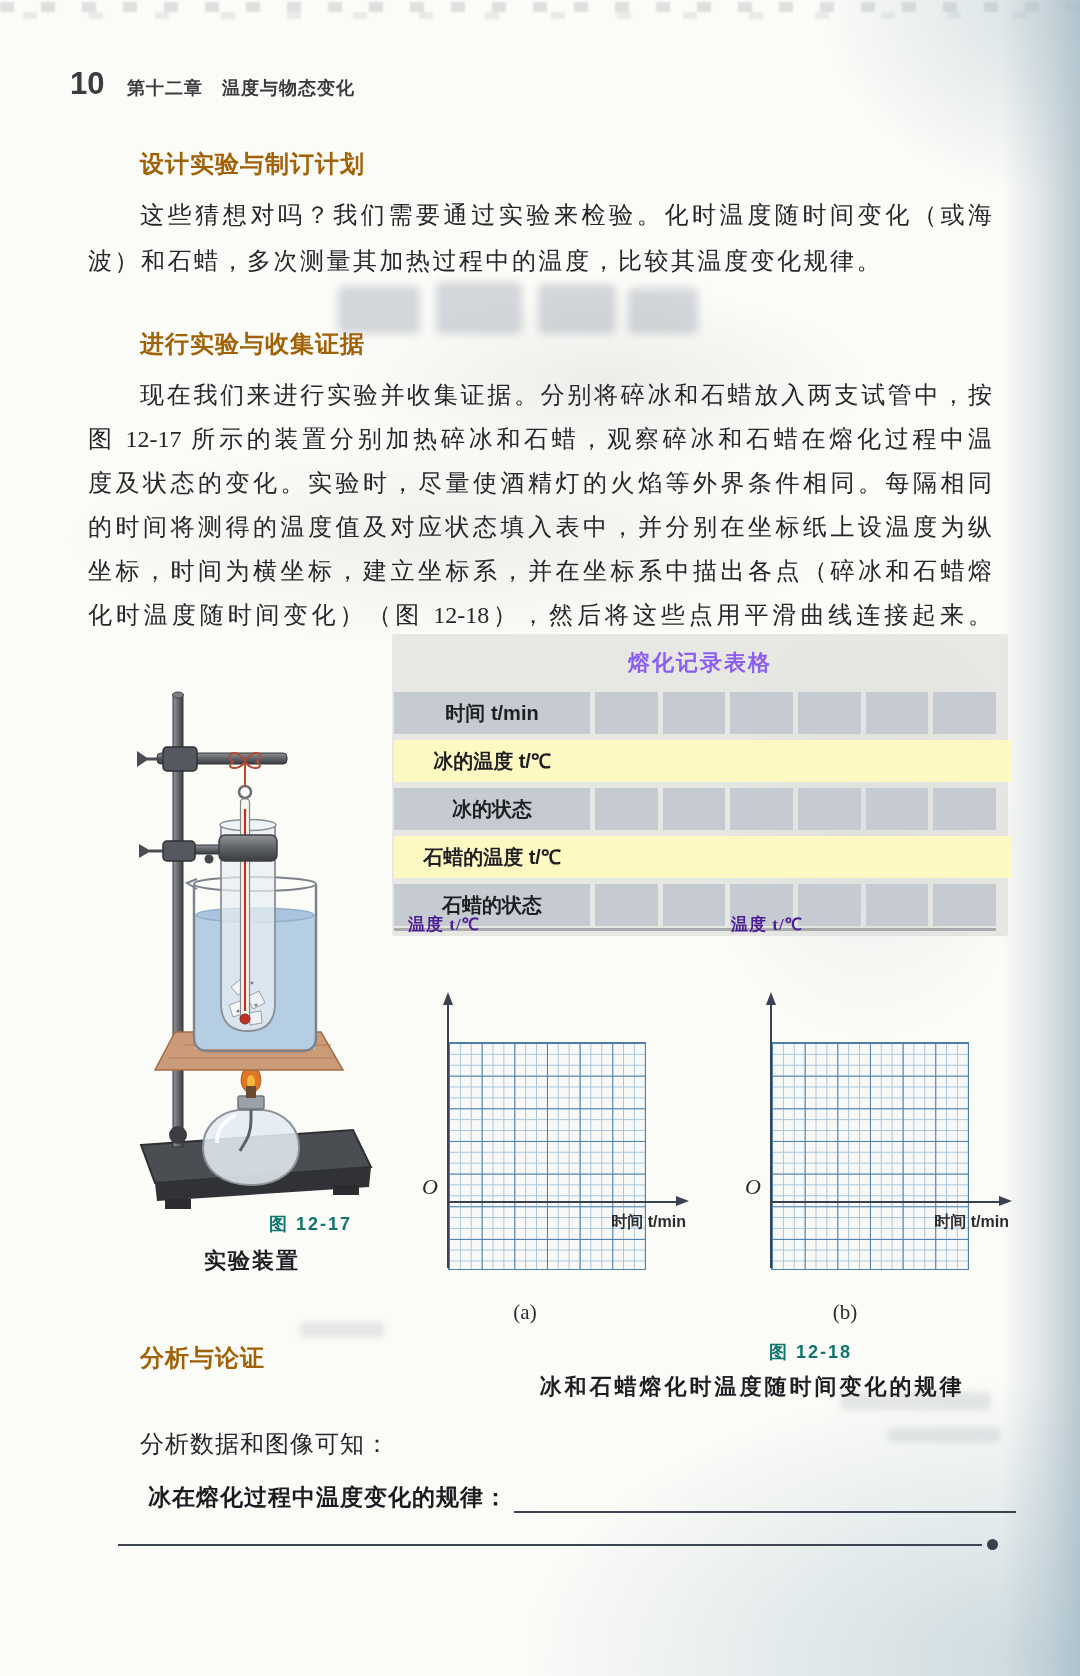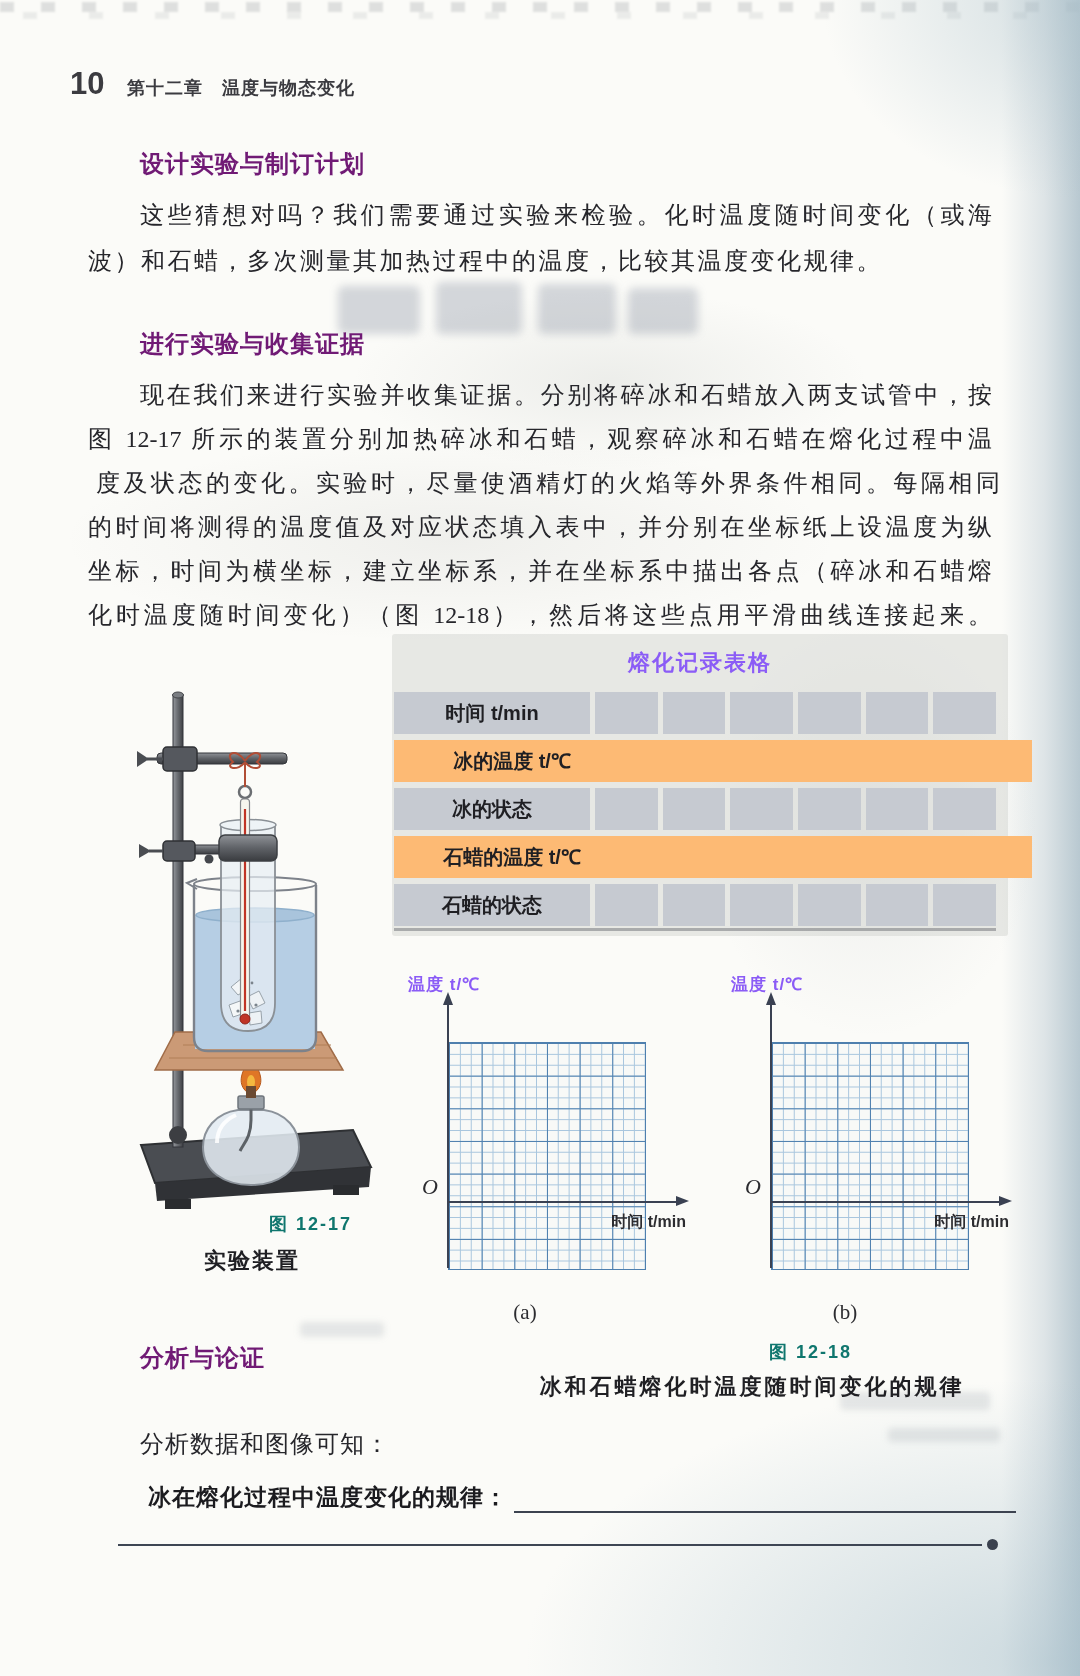--- a/index.html
+++ b/index.html
@@ -25,30 +25,30 @@
   .ghost-smudge { position:absolute; background:rgba(110,122,138,.16); border-radius:4px; filter:blur(3px); }
   .table-wash { position:absolute; left:392px; top:634px; width:616px; height:302px;
     background:rgba(206,208,204,.45); border-radius:3px; }
   
   .page-num { position:absolute; left:70px; top:66px; font-family:"Liberation Sans",sans-serif;
     font-size:31px; font-weight:bold; color:#3b3b40; }
   .chapter { position:absolute; left:127px; top:76px; font-family:"Liberation Sans",sans-serif;
     font-size:18px; font-weight:bold; color:#3b3b40; letter-spacing:1px; }
   
   .h-blue { position:absolute; font-family:"Liberation Sans",sans-serif; font-weight:bold;
-    font-size:24px; color:#701a75; letter-spacing:1px; }
+    font-size:24px; color:#a16207; letter-spacing:1px; }
   .pline { position:absolute; font-size:24px; line-height:30px; color:#26262b;
     text-align:justify; text-align-last:justify; }
   .pline.noj { text-align:left; text-align-last:left; letter-spacing:2.5px; }
   
   .table-title { position:absolute; left:500px; top:648px; width:400px; text-align:center;
     font-family:"Liberation Sans",sans-serif; font-weight:bold; font-size:22px; color:#8b5cf6; letter-spacing:2px; }
   .trow { position:absolute; left:394px; height:42px; display:flex; }
   .trow.gray { width:602px; }
-  .trow.white { width:618px; background:#fdba74;padding-left:20px; }
+  .trow.white { width:618px; background:#fef9c3; }
   .trow .tlabel { width:196px; display:flex; align-items:center; justify-content:center;
     font-family:"Liberation Sans",sans-serif; font-weight:bold; font-size:20px; color:#1f1f23; }
   .trow.gray .tlabel { background:#c6cad1; }
   .trow.gray .tcell { flex:1; margin-left:5px; background:#c6cad1; }
   .trow.white .tfill { flex:1; }
   .table-underline { position:absolute; left:394px; top:928px; width:602px; height:3px; background:rgba(118,120,126,.55); }
   
   .chart-grid { position:absolute; top:1042px; width:196px; height:226px;
     border:1.4px solid #4e7fae; background-color:rgba(246,248,246,.65);
     background-image:
@@ -56,22 +56,22 @@
       linear-gradient(to bottom, #4e7fae 1.4px, transparent 1.4px),
       linear-gradient(to right, #a9c6de 1px, transparent 1px),
       linear-gradient(to bottom, #a9c6de 1px, transparent 1px);
     background-size:32.66px 32.66px, 32.66px 32.66px, 10.89px 10.89px, 10.89px 10.89px; }
   .y-axis { position:absolute; top:1002px; width:2.4px; height:266px; background:#3a4152; }
   .y-arrow { position:absolute; top:992px; width:0; height:0;
     border-left:5.5px solid transparent; border-right:5.5px solid transparent; border-bottom:13px solid #3a4152; }
   .x-axis { position:absolute; top:1201px; height:2.4px; width:228px; background:#3a4152; }
   .x-arrow { position:absolute; top:1196px; width:0; height:0;
     border-top:5.5px solid transparent; border-bottom:5.5px solid transparent; border-left:13px solid #3a4152; }
-  .ylab { position:absolute; top:972px; font-family:Liberation Sans, sans-serif; font-weight:bold;
-    font-size:17px; color:#8b5cf6; letter-spacing:1px; }
+  .ylab { position:absolute; top:912px; font-family:Liberation Serif, serif; font-weight:bold;
+    font-size:17px; color:#4c1d95; letter-spacing:1px; }
   .xlab { position:absolute; top:1212px; width:130px; text-align:right;
     font-family:"Liberation Sans",sans-serif; font-weight:bold; font-size:16px; color:#2c2c30; }
   .olab { position:absolute; top:1174px; width:24px; text-align:center;
     font-style:italic; font-size:22px; color:#2c2c30; }
   .tag { position:absolute; top:1300px; width:90px; text-align:center; font-size:21px; color:#2c2c30; }
   
   .cap-num { position:absolute; text-align:right; font-family:"Liberation Sans",sans-serif;
     font-weight:bold; font-size:18px; color:#0f766e; letter-spacing:2px; }
   .cap-title { position:absolute; text-align:center; font-family:"Liberation Sans",sans-serif;
     font-weight:bold; font-size:22px; color:#1f1f23; letter-spacing:2px; }
@@ -108,21 +108,21 @@
   <div class="page-num">10</div>
   <div class="chapter">第十二章　温度与物态变化</div>
 
   <div class="h-blue" style="left:140px;top:148px;">设计实验与制订计划</div>
   <div class="pline" style="left:140px;top:200px;width:852px;">这些猜想对吗？我们需要通过实验来检验。化时温度随时间变化（或海</div>
   <div class="pline noj" style="left:88px;top:246px;width:904px;">波）和石蜡，多次测量其加热过程中的温度，比较其温度变化规律。</div>
 
   <div class="h-blue" style="left:140px;top:328px;">进行实验与收集证据</div>
   <div class="pline" style="left:140px;top:380px;width:852px;">现在我们来进行实验并收集证据。分别将碎冰和石蜡放入两支试管中，按</div>
   <div class="pline" style="left:88px;top:424px;width:904px;">图 12-17 所示的装置分别加热碎冰和石蜡，观察碎冰和石蜡在熔化过程中温</div>
-  <div class="pline" style="left:96px;top:468px;width:904px;">度及状态的变化。实验时，尽量使酒精灯的火焰等外界条件相同。每隔相同</div>
+  <div class="pline" style="left:88px;top:468px;width:904px;">度及状态的变化。实验时，尽量使酒精灯的火焰等外界条件相同。每隔相同</div>
   <div class="pline" style="left:88px;top:512px;width:904px;">的时间将测得的温度值及对应状态填入表中，并分别在坐标纸上设温度为纵</div>
   <div class="pline" style="left:88px;top:556px;width:904px;">坐标，时间为横坐标，建立坐标系，并在坐标系中描出各点（碎冰和石蜡熔</div>
   <div class="pline" style="left:88px;top:600px;width:904px;">化时温度随时间变化）（图 12-18），然后将这些点用平滑曲线连接起来。</div>
 
   <div class="table-wash"></div>
   <div class="table-title">熔化记录表格</div>
 
   <div class="trow gray" style="top:692px;">
     <div class="tlabel">时间 t/min</div>
     <div class="tcell"></div>

